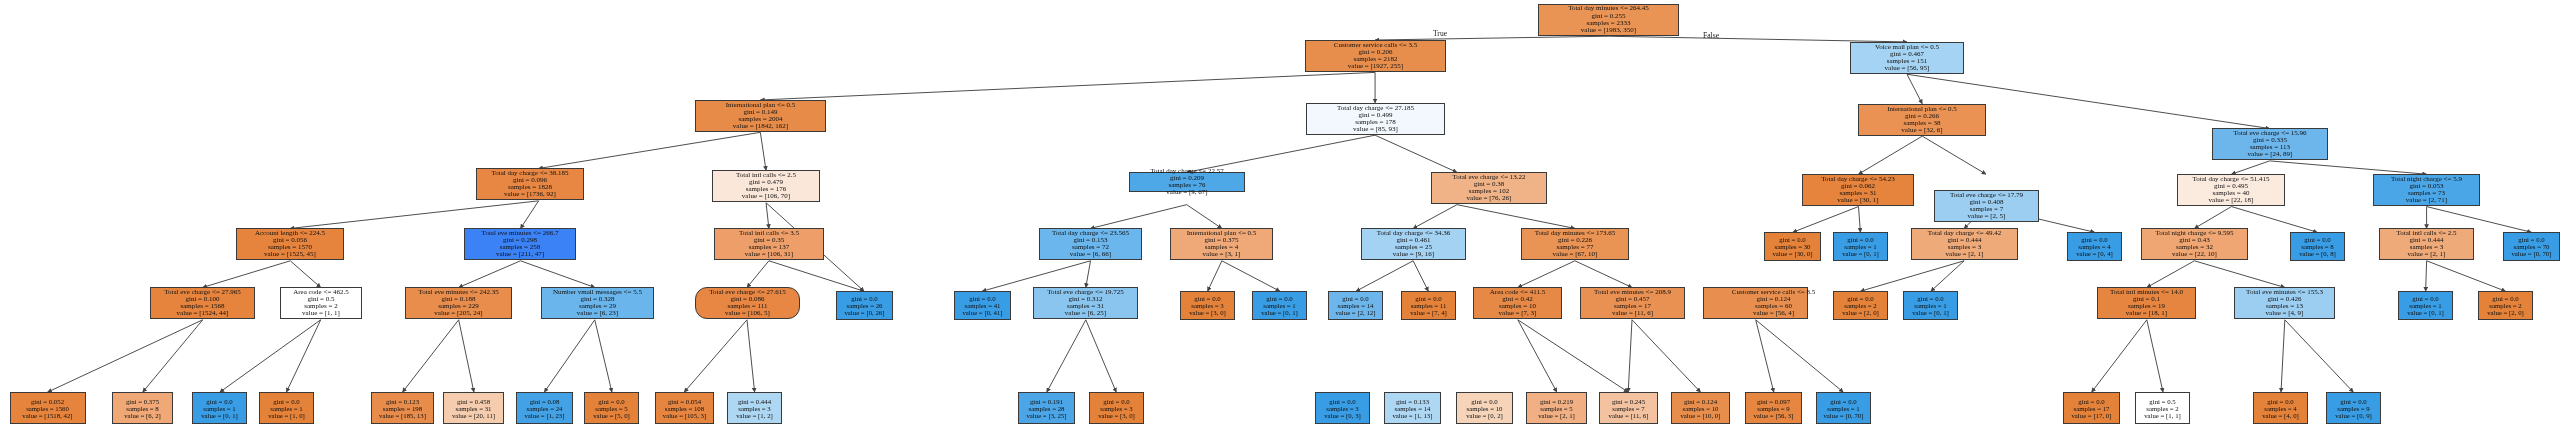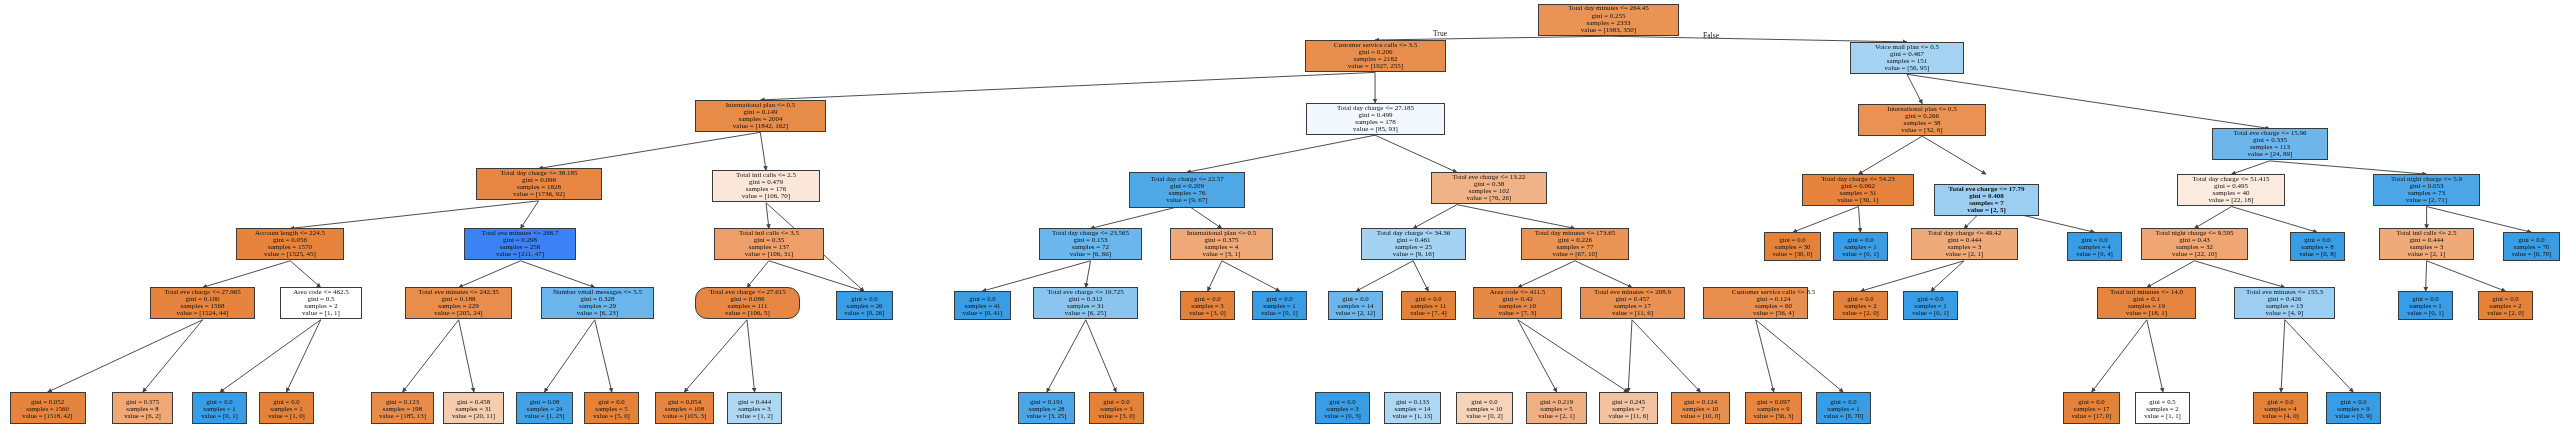--- a/index.html
+++ b/index.html
@@ -132,51 +132,51 @@
       <span class="ln">gini = 0.266</span>
       <span class="ln">samples = 38</span>
       <span class="ln">value = [32, 6]</span>
     </div>
     <div class="node big" style="left: 2212px; top: 128px; width: 116px; height: 32px; background: rgb(108, 182, 236);">
       <span class="ln">Total eve charge &lt;= 15.96</span>
       <span class="ln">gini = 0.335</span>
       <span class="ln">samples = 113</span>
       <span class="ln">value = [24, 89]</span>
     </div>
-    <div class="node big" style="left: 476px; top: 168px; width: 126px; height: 32px; background: rgb(231, 135, 67);">
+    <div class="node big" style="left: 476px; top: 168px; width: 108px; height: 32px; background: rgb(231, 135, 67);">
       <span class="ln">Total day charge &lt;= 38.185</span>
       <span class="ln">gini = 0.096</span>
       <span class="ln">samples = 1828</span>
       <span class="ln">value = [1736, 92]</span>
     </div>
     <div class="node big" style="left: 712px; top: 170px; width: 108px; height: 32px; background: rgb(250, 231, 217);">
       <span class="ln">Total intl calls &lt;= 2.5</span>
       <span class="ln">gini = 0.479</span>
       <span class="ln">samples = 176</span>
       <span class="ln">value = [106, 70]</span>
     </div>
-    <div class="node big" style="left: 1129px; top: 172px; width: 116px; height: 36px; background: rgb(78, 168, 232);">
+    <div class="node big" style="left: 1129px; top: 172px; width: 116px; height: 20px; background: rgb(78, 168, 232);">
       <span class="ln">Total day charge &lt;= 22.57</span>
       <span class="ln">gini = 0.209</span>
       <span class="ln">samples = 76</span>
       <span class="ln">value = [9, 67]</span>
     </div>
     <div class="node big" style="left: 1399px; top: 172px; width: 116px; height: 32px; background: rgb(240, 179, 136); margin-left: 32px;">
       <span class="ln">Total eve charge &lt;= 13.22</span>
       <span class="ln">gini = 0.38</span>
       <span class="ln">samples = 102</span>
       <span class="ln">value = [76, 26]</span>
     </div>
     <div class="node big" style="left: 1802px; top: 174px; width: 112px; height: 32px; background: rgb(230, 132, 61);">
       <span class="ln">Total day charge &lt;= 54.23</span>
       <span class="ln">gini = 0.062</span>
       <span class="ln">samples = 31</span>
       <span class="ln">value = [30, 1]</span>
     </div>
-    <div class="node big" style="left: 1934px; top: 184px; width: 105px; height: 32px; background: rgb(156, 206, 242); font-weight: bold;">
+    <div class="node big" style="left: 1934px; top: 190px; width: 105px; height: 32px; background: rgb(156, 206, 242);">
       <span class="ln">Total eve charge &lt;= 17.79</span>
       <span class="ln">gini = 0.408</span>
       <span class="ln">samples = 7</span>
       <span class="ln">value = [2, 5]</span>
     </div>
     <div class="node big" style="left: 2177px; top: 174px; width: 108px; height: 32px; background: rgb(251, 234, 222); text-align: center;">
       <span class="ln">Total day charge &lt;= 51.415</span>
       <span class="ln">gini = 0.495</span>
       <span class="ln">samples = 40</span>
       <span class="ln">value = [22, 18]</span>

